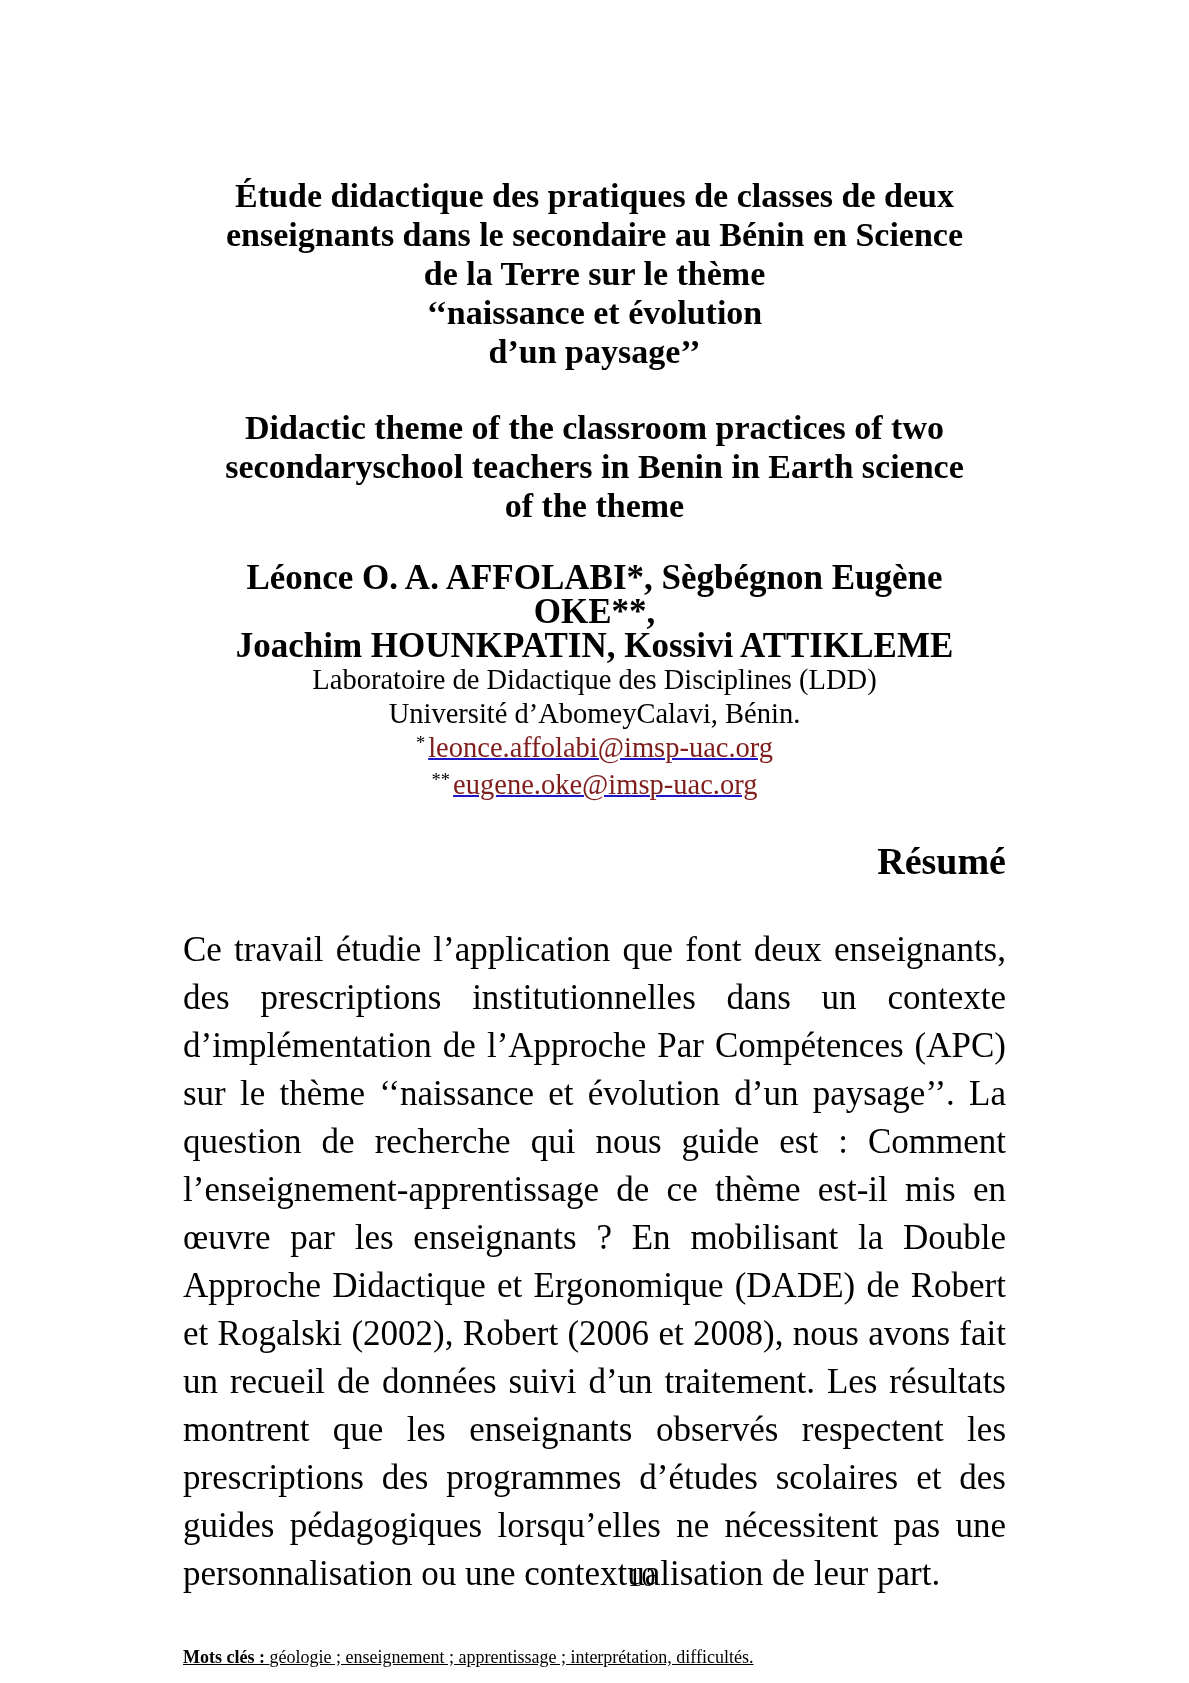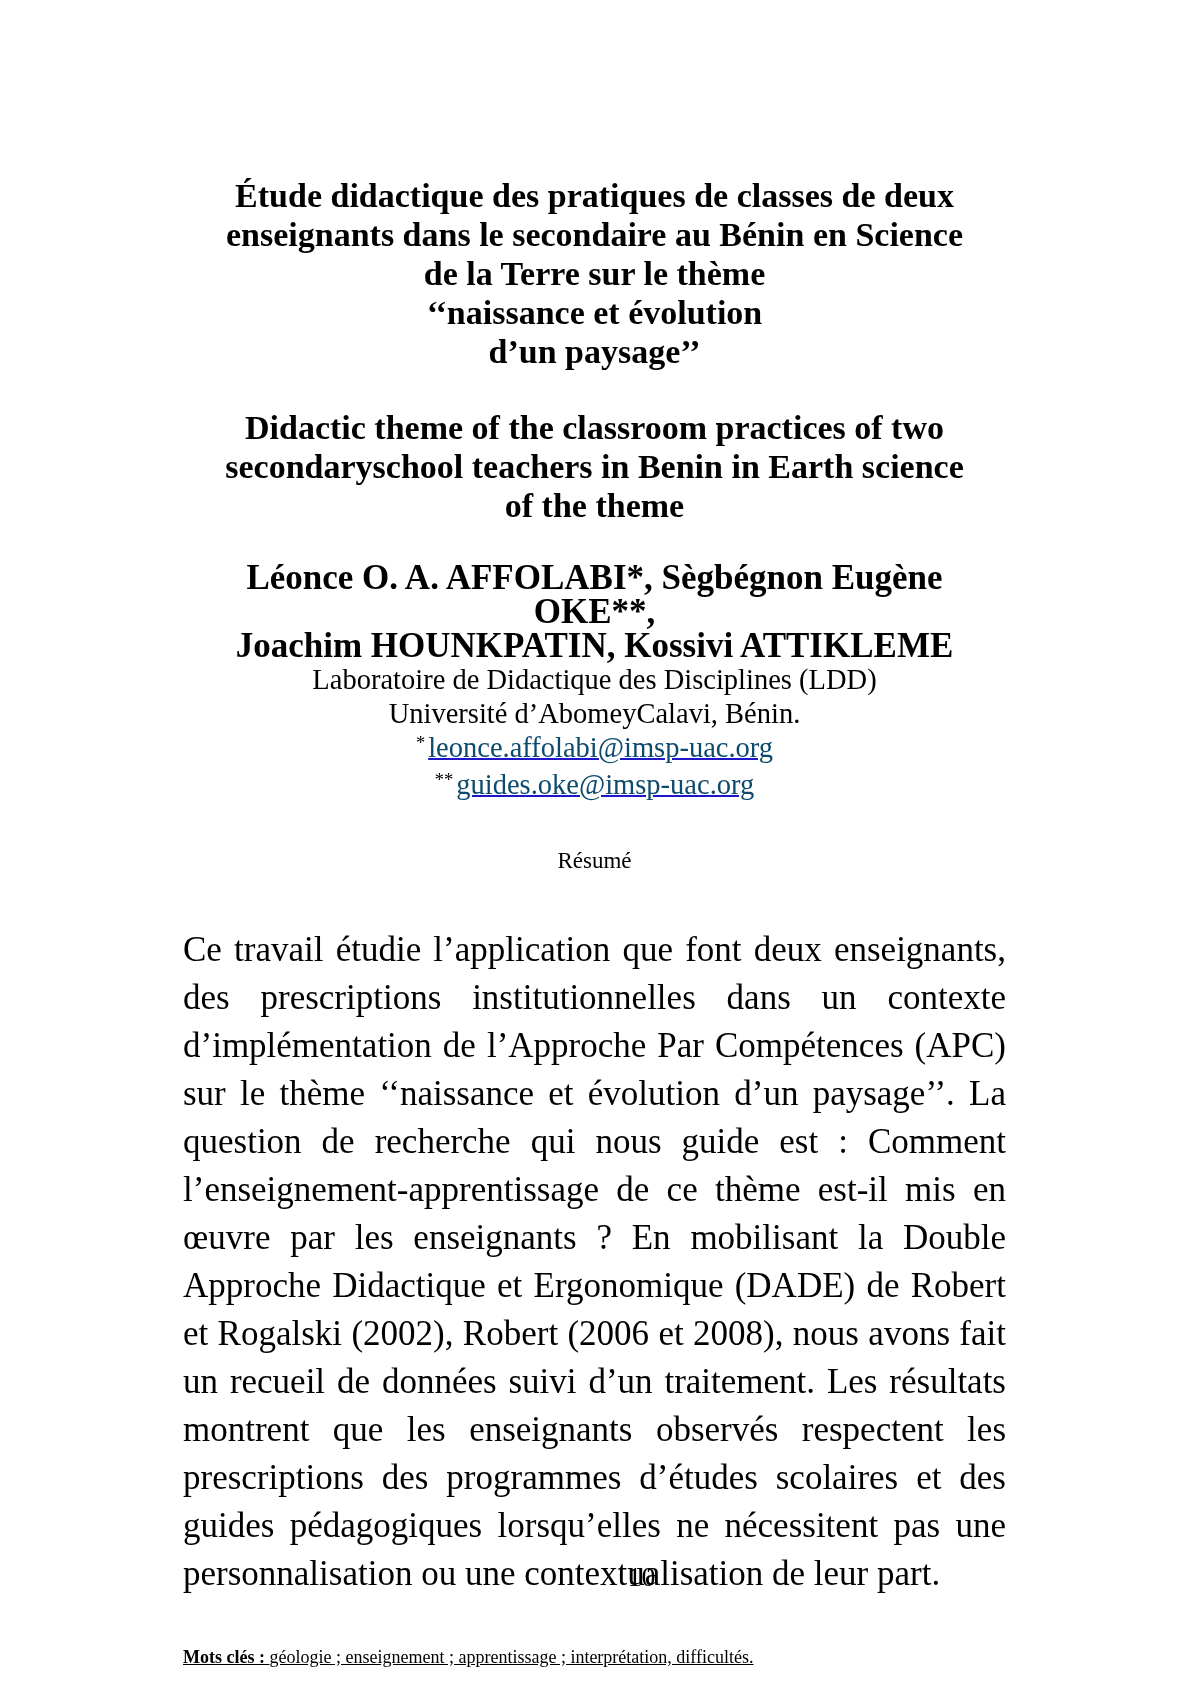--- a/index.html
+++ b/index.html
@@ -42,32 +42,32 @@
   }
   .email-line { white-space: nowrap; }
   .email-marker {
     display: inline-block;
     position: relative;
     top: -0.45em;
     font-size: 0.65em;
     margin-right: 3px;
   }
   .email-link {
-    color: #0c4a6e;
+    color: #7f1d1d;
     text-decoration: underline;
     text-decoration-color: #1f16c8;
     text-decoration-thickness: 2px;
     cursor: pointer;
   }
   .abstract-heading {
     margin-top: 39px;
-    font-weight: normal;
-    font-size: 23px;
+    font-weight: bold;
+    font-size: 38px;
     line-height: 34px;
-    text-align: center;
+    text-align: right;
   }
   .abstract-text {
     margin-top: 48px;
     font-size: 35px;
     line-height: 48px;
     text-align: justify;
   }
   .keywords {
     margin-top: 37px;
     font-size: 18px;
@@ -109,21 +109,21 @@
 
     <div class="byline">
       <div class="author-line">Léonce O. A. AFFOLABI*, Sègbégnon Eugène OKE**,</div>
       <div class="author-line">Joachim HOUNKPATIN, Kossivi ATTIKLEME</div>
       <div>Laboratoire de Didactique des Disciplines (LDD)</div>
       <div>Université d’AbomeyCalavi, Bénin.</div>
       <div class="email-line">
         <span class="email-marker">*</span><span class="email-link">leonce.affolabi@imsp-uac.org</span>
       </div>
       <div class="email-line">
-        <span class="email-marker">**</span><span class="email-link">guides.oke@imsp-uac.org</span>
+        <span class="email-marker">**</span><span class="email-link">eugene.oke@imsp-uac.org</span>
       </div>
     </div>
 
     <div class="abstract-heading">Résumé</div>
 
     <div class="abstract-text">Ce travail étudie l’application que font deux enseignants, des prescriptions institutionnelles dans un contexte d’implémentation de l’Approche Par Compétences (APC) sur le thème ‘‘naissance et évolution d’un paysage’’. La question de recherche qui nous guide est : Comment l’enseignement-apprentissage de ce thème est-il mis en œuvre par les enseignants ? En mobilisant la Double Approche Didactique et Ergonomique (DADE) de Robert et Rogalski (2002), Robert (2006 et 2008), nous avons fait un recueil de données suivi d’un traitement. Les résultats montrent que les enseignants observés respectent les prescriptions des programmes d’études scolaires et des guides pédagogiques lorsqu’elles ne nécessitent pas une personnalisation ou une contextualisation de leur part.</div>
 
     <div class="keywords">
       <span class="keywords-label">Mots clés :</span>
       <span>géologie ; enseignement ; apprentissage ; interprétation, difficultés.</span>

